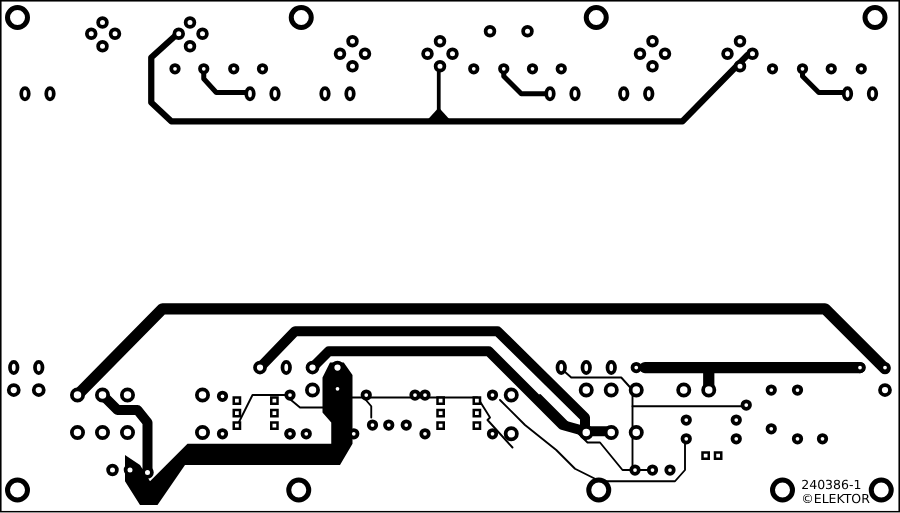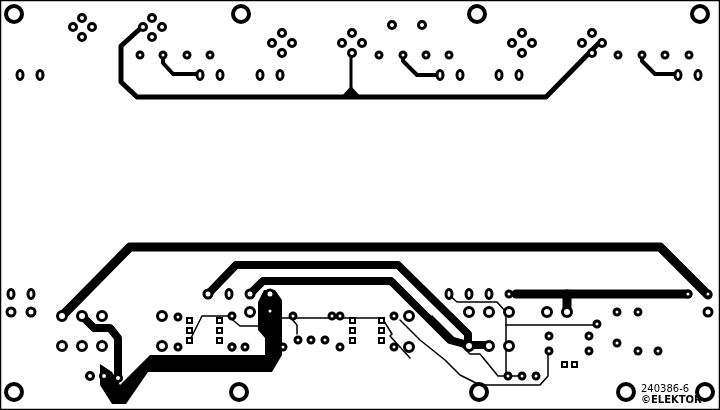--- a/index.html
+++ b/index.html
@@ -190,14 +190,14 @@
       <circle cx="477" cy="14" r="8"></circle>
       <circle cx="700" cy="14" r="8"></circle>
     <circle cx="14" cy="392" r="8"></circle>
       <circle cx="239" cy="392" r="8"></circle>
       <circle cx="479" cy="392" r="8"></circle>
       <circle cx="626" cy="392" r="8"></circle>
       <circle cx="705" cy="392" r="8"></circle>
   </g>
 </svg>
 
-<div class="label" style="left:641px; top:384px;">240386-6</div>
-<div class="label" style="left:641px; top:395px;font-weight:bold;">©ELEKTOR</div>
+<div class="label" style="left:641px; top:384px;">240386-1</div>
+<div class="label" style="left:641px; top:395px;">©ELEKTOR</div>
 
 </body></html>

